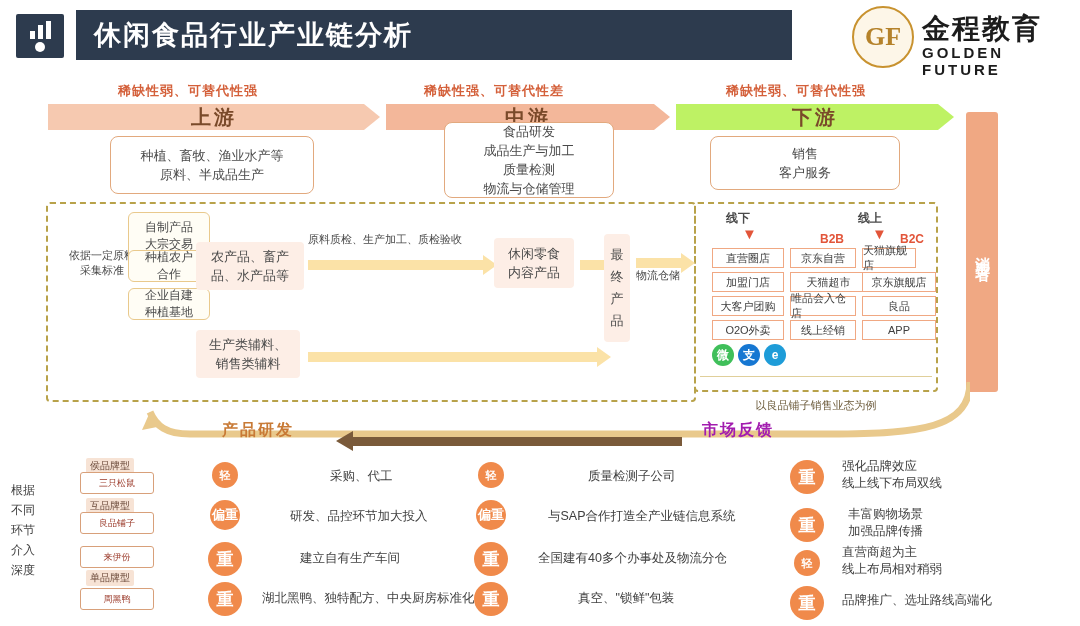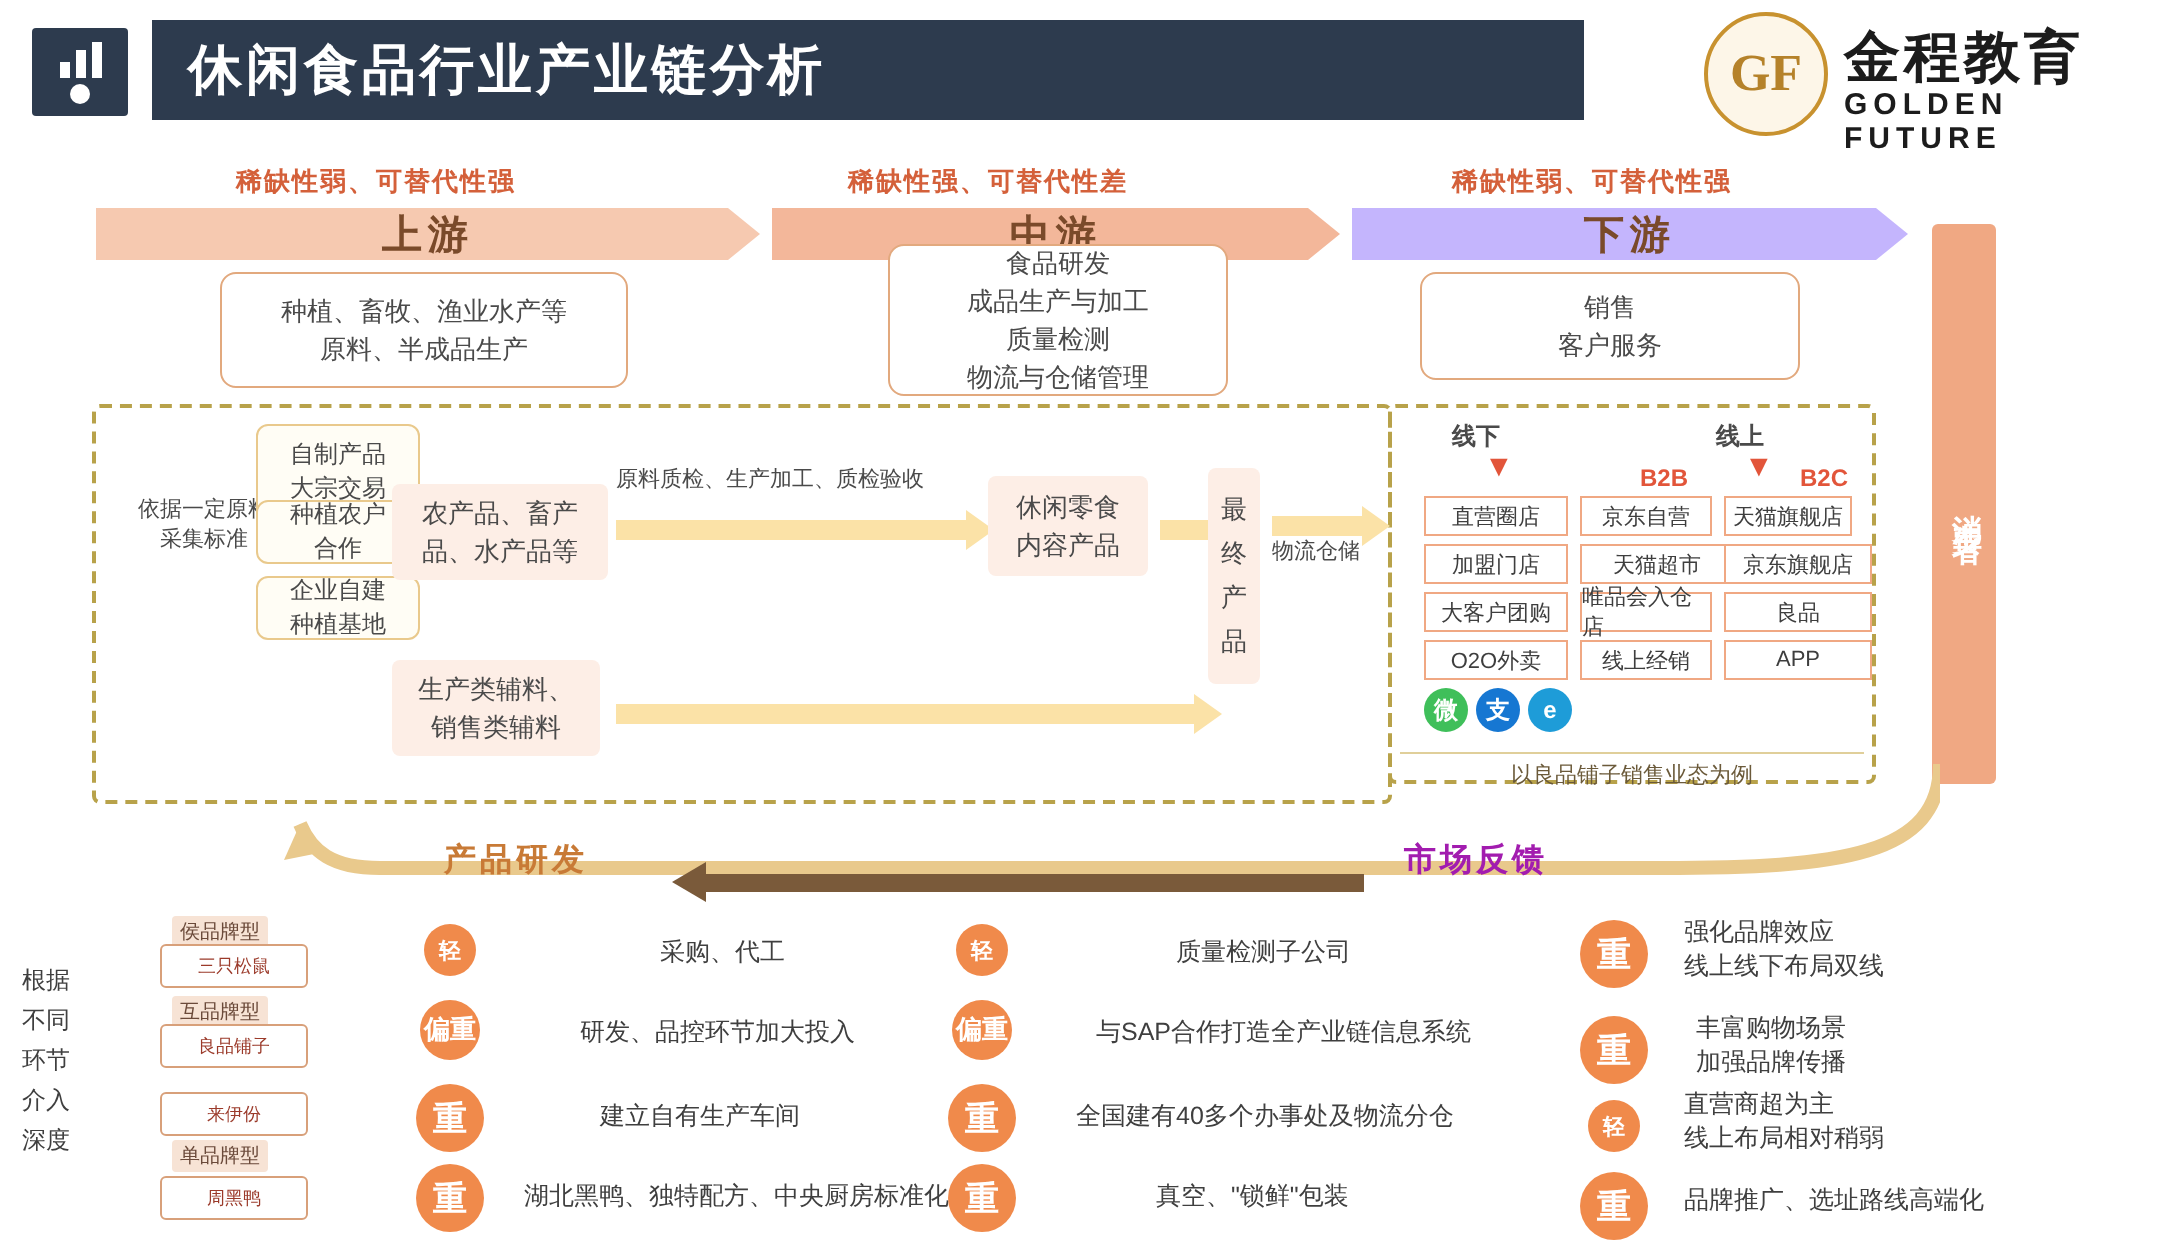--- a/index.html
+++ b/index.html
@@ -48,21 +48,21 @@
   
   .stage-note { font-size:13px; color:#d4603a; font-weight:bold; letter-spacing:1px; }
 
   
   .chev {
     height:26px; display:flex; align-items:center; justify-content:center;
     color:#7a4a2a; font-size:20px; font-weight:bold; letter-spacing:3px;
   }
   .chev-up { background:#f6c9b0; clip-path: polygon(0 0, calc(100% - 16px) 0, 100% 50%, calc(100% - 16px) 100%, 0 100%); }
   .chev-mid { background:#f3b79a; clip-path: polygon(0 0, calc(100% - 16px) 0, 100% 50%, calc(100% - 16px) 100%, 0 100%); }
-  .chev-down { background:#c4b5fd; clip-path: polygon(0 0, calc(100% - 16px) 0, 100% 50%, calc(100% - 16px) 100%, 0 100%); font-family: Liberation Mono, monospace; }
+  .chev-down { background:#bef264; clip-path: polygon(0 0, calc(100% - 16px) 0, 100% 50%, calc(100% - 16px) 100%, 0 100%); font-family: Liberation Mono, monospace; }
 
   
   .rbox {
     border:1px solid #e2a97e; border-radius:8px; background:#ffffff;
     display:flex; flex-direction:column; align-items:center; justify-content:center;
     font-size:13px; line-height:19px; color:#4a4a4a; text-align:center;
   }
   .ybox {
     border:1px solid #e9c98c; border-radius:6px; background:#fffdf5;
     display:flex; flex-direction:column; align-items:center; justify-content:center;
@@ -227,39 +227,39 @@
 <div class="abs rlabel" style="left:726px; top:210px;">线下</div>
 <div class="abs rlabel" style="left:858px; top:210px;">线上</div>
 
 <div class="abs redarrow" style="left:742px; top:228px;">▼</div>
 <div class="abs redarrow" style="left:872px; top:228px;">▼</div>
 <div class="abs rlabel" style="left:820px; top:232px; color:#e2553a;">B2B</div>
 <div class="abs rlabel" style="left:900px; top:232px; color:#e2553a;">B2C</div>
 
 <div class="abs rtile" style="left:712px; top:248px; width:72px;">直营圈店</div>
 <div class="abs rtile" style="left:790px; top:248px; width:66px;">京东自营</div>
-<div class="abs rtile" style="left:862px; top:248px; width:64px;">天猫旗舰店</div>
+<div class="abs rtile" style="left:862px; top:248px; width:54px;">天猫旗舰店</div>
 
 <div class="abs rtile" style="left:712px; top:272px; width:72px;">加盟门店</div>
 <div class="abs rtile" style="left:790px; top:272px; width:77px;">天猫超市</div>
 <div class="abs rtile" style="left:862px; top:272px; width:74px;">京东旗舰店</div>
 
 <div class="abs rtile" style="left:712px; top:296px; width:72px;">大客户团购</div>
 <div class="abs rtile" style="left:790px; top:296px; width:66px;">唯品会入仓店</div>
 <div class="abs rtile" style="left:862px; top:296px; width:74px;">良品</div>
 
 <div class="abs rtile" style="left:712px; top:320px; width:72px;">O2O外卖</div>
 <div class="abs rtile" style="left:790px; top:320px; width:66px;">线上经销</div>
 <div class="abs rtile" style="left:862px; top:320px; width:74px;">APP</div>
 
 <div class="abs payicon" style="left:712px; top:344px; background:#3fbf5a;">微</div>
 <div class="abs payicon" style="left:738px; top:344px; background:#1677d2;">支</div>
 <div class="abs payicon" style="left:764px; top:344px; background:#1e9cd8;">e</div>
 
-<div class="abs" style="left:700px; top:376px; width:232px; text-align:center; font-size:11px; color:#6b5a3a; border-top:1px solid #e0cf9a; padding-top:3px;">以良品铺子销售业态为例</div>
+<div class="abs" style="left:700px; top:376px; width:232px; text-align:center; font-size:11px; color:#6b5a3a; border-top:1px solid #e0cf9a; padding-top:21px;">以良品铺子销售业态为例</div>
 
 <div class="abs" id="consumer-bar">
   <span id="consumer-text">消费者</span>
 </div>
 
 <svg class="abs" style="left:70px; top:382px; width:900px; height:62px;">
   <path d="M900 0 C900 46, 850 52, 760 52 L120 52 C96 52, 86 44, 80 30" stroke="#e9c98c" stroke-width="7" fill="none"></path>
   <polygon points="80,30 72,48 92,44" fill="#e9c98c"></polygon>
 </svg>
 

